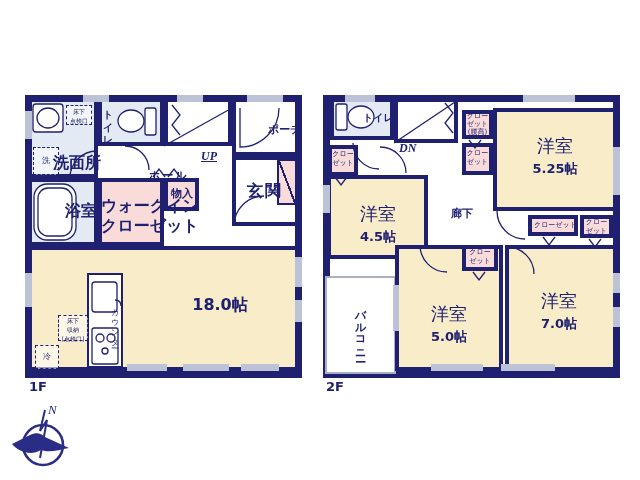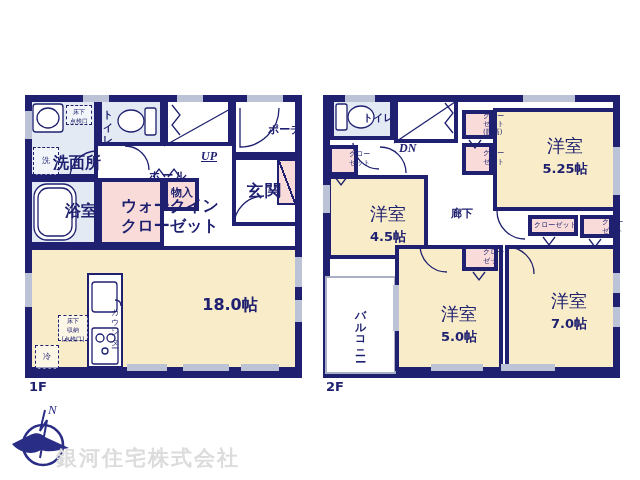--- a/index.html
+++ b/index.html
@@ -14,21 +14,21 @@
   .canvas{position:relative;width:640px;height:480px;background:#fff;overflow:hidden;}
   .plan{position:absolute;background:#fff;}
   .outer{position:absolute;inset:0;border:7px solid var(--wall);background:#fff;}
   .room{position:absolute;border:4px solid var(--wall);}
   .blue{background:var(--blue);}
   .pink{background:var(--pink);}
   .cream{background:var(--cream);}
   .white{background:#fff;}
   .thin{border-width:2px;}
   .lbl{position:absolute;color:var(--wall);line-height:1.25;white-space:nowrap;}
-  .ctr{text-align:center;padding-left:20px;}
+  .ctr{text-align:center;}
   .vert{writing-mode:vertical-rl;letter-spacing:1px;}
   .t6{font-size:6px;}
   .t7{font-size:7px;}
   .t8{font-size:8px;}
   .t9{font-size:11px;}
   .t10{font-size:10px;}
   .t11{font-size:16px;font-weight:bold;}
   .t13{font-size:13px;font-weight:bold;}
   .t14{font-size:18px;font-weight:normal;}
   .big{font-size:21px;font-weight:bold;letter-spacing:2px;}
@@ -131,21 +131,21 @@
       </g>
     </svg>
 
     <div class="lbl t11" style="left:28px;top:58px;">洗面所</div>
     <div class="lbl t10 vert" style="left:76px;top:8px;height:40px;font-weight:bold;">トイレ</div>
     <div class="lbl t11" style="left:40px;top:106px;">浴室</div>
     <div class="lbl t11 ctr" style="left:76px;top:101px;width:60px;text-align:right;">
       <span>ウォークイン</span><br>
       <span>クローゼット</span>
     </div>
-    <div class="lbl t9" style="left:146px;top:92px;font-weight:bold;font-family:Liberation Mono, monospace;">物入</div>
+    <div class="lbl t9" style="left:146px;top:92px;font-weight:bold;">物入</div>
     <div class="lbl t9" style="left:124px;top:74px;font-weight:bold;letter-spacing:2px;">ホール</div>
     <div class="lbl t11" style="left:222px;top:86px;letter-spacing:2px;">玄関</div>
     <div class="lbl t9" style="left:243px;top:28px;font-weight:bold;">ポーチ</div>
     <div class="lbl updn" style="left:176px;top:54px;text-decoration:underline;">UP</div>
     <div class="lbl t8 vert" style="left:84px;top:208px;height:64px;">カウンター</div>
     <div class="lbl ctr" style="left:140px;top:180px;width:110px;">
       <br>
       <span class="mid">18.0帖</span>
     </div>
   </div>
@@ -245,15 +245,14 @@
     </div>
   </div>
   <div class="lbl t13" style="left:326px;top:379px;">2F</div>
 
   <svg style="position:absolute;left:10px;top:398px;" width="62" height="72" viewBox="0 0 62 72">
     <circle cx="33" cy="47" r="20" fill="none" stroke="#2a2d86" stroke-width="2.6"></circle>
     <path d="M 30,60 L 37,22 L 30,33 L 35,12" fill="none" stroke="#2a2d86" stroke-width="2"></path>
     <path d="M 2,46 L 20,37 C 26,34 31,35 35,39 L 59,50 C 48,52 40,55 31,52 C 21,58 9,54 2,46 Z" fill="#2a2d86"></path>
     <text x="38" y="16" font-size="13" font-style="italic" fill="#2a2d86" font-family="Liberation Serif, serif">N</text>
   </svg>
-  <div class="company" style="left:56px;top:444px;">銀河住宅株式会社</div>
 
 </div>
 
 </body></html>

